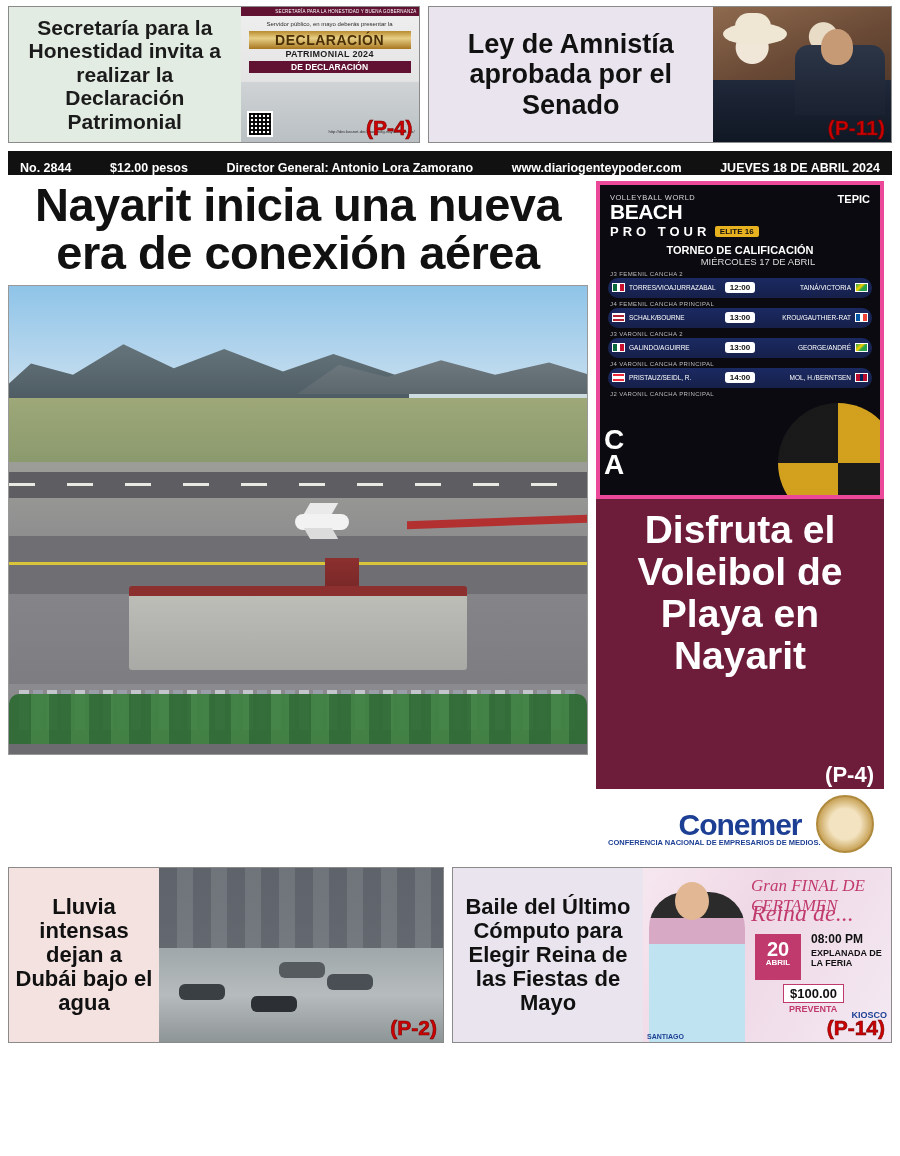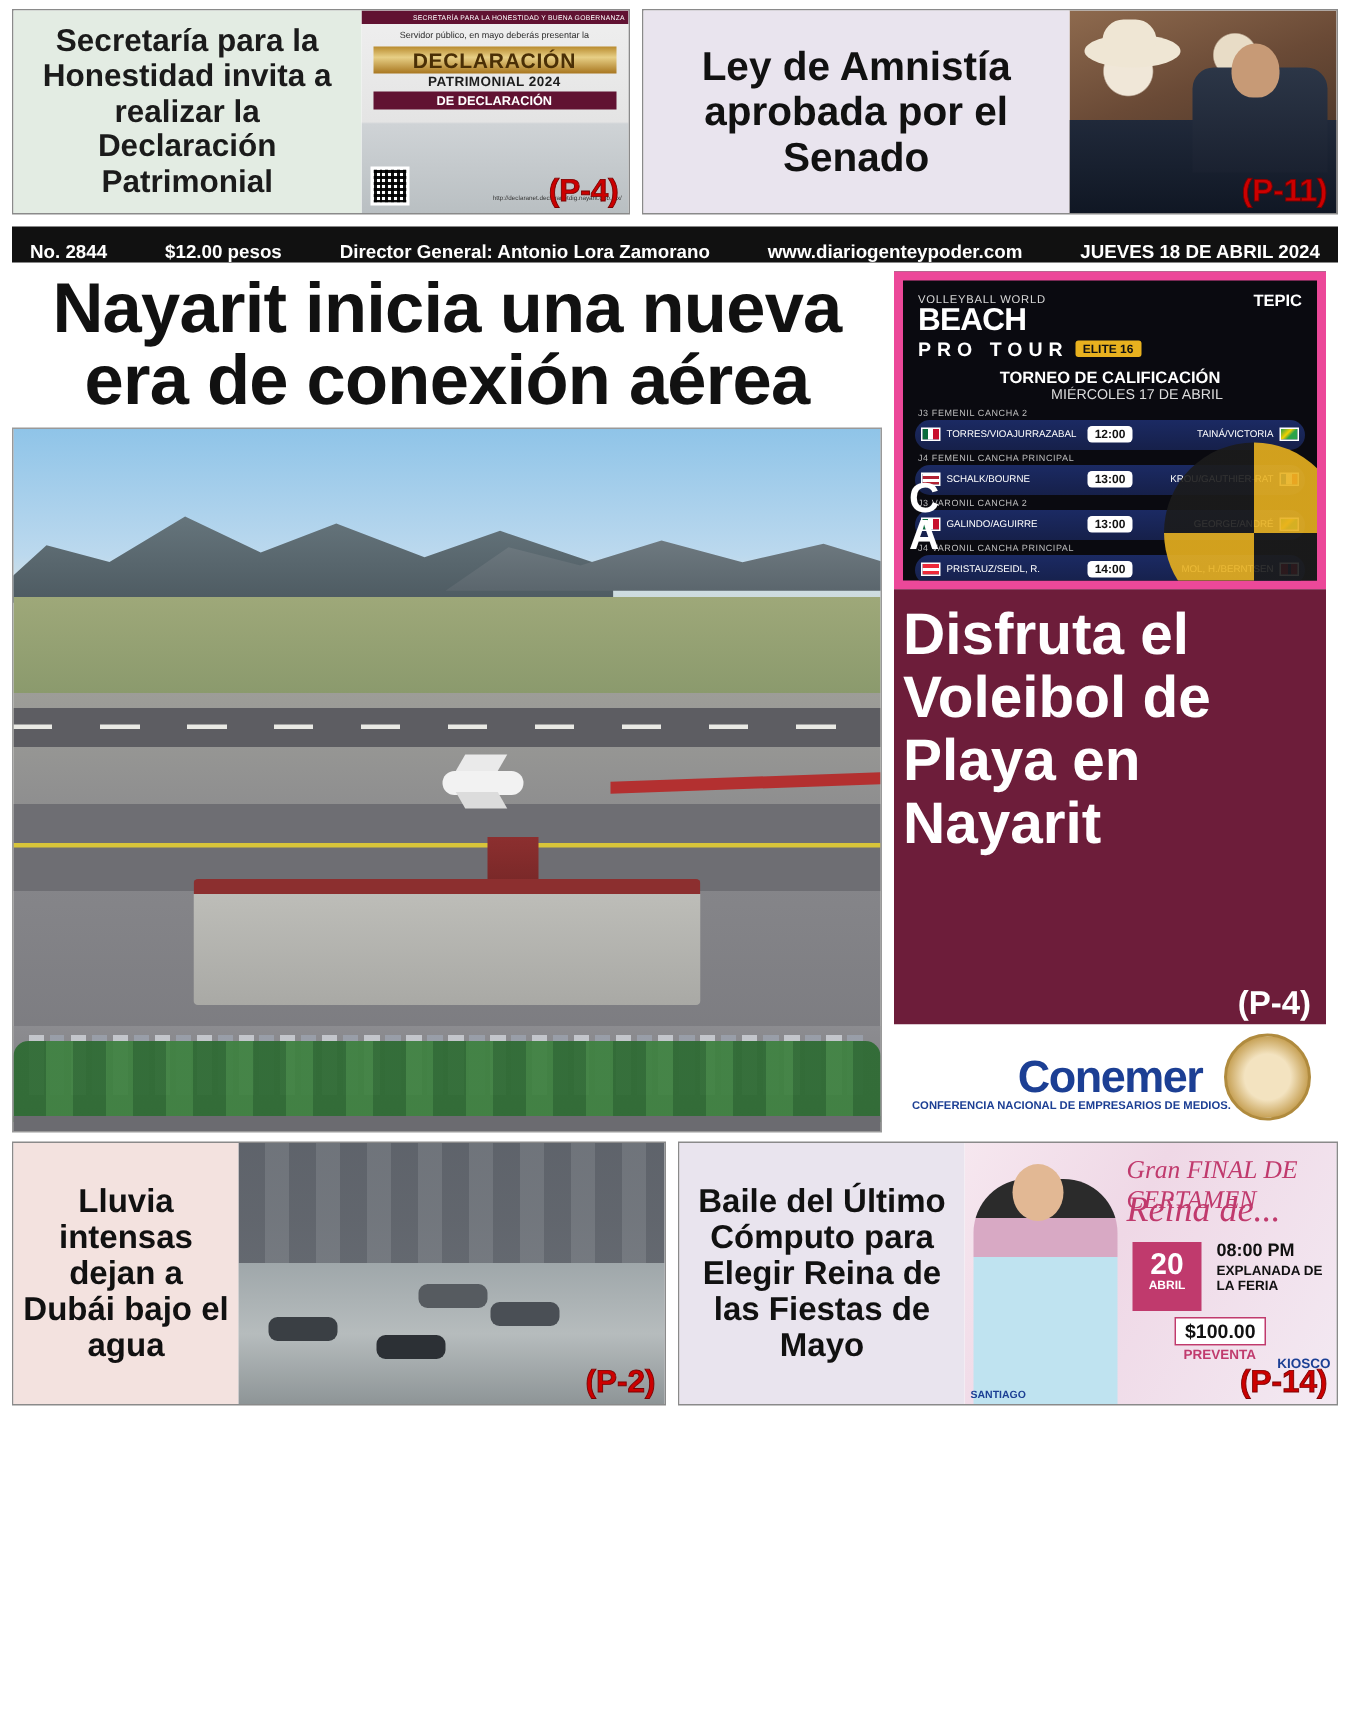--- a/index.html
+++ b/index.html
@@ -247,22 +247,22 @@
     position:absolute; left:0; right:0; bottom:6px; height:54px;
     background:repeating-linear-gradient(90deg,#2f6b34 0 22px,#3f8141 22px 40px);
     border-radius:10px 10px 0 0; opacity:.95;
   }
   .airport .road {
     position:absolute; left:0; right:0; bottom:0; height:10px; background:#6b6b70;
   }
 
   
   .vb-card {
-    width:100%; height:212px; background:#0a0a10; position:relative; overflow:hidden;
-    border:6px solid #ec4899;
+    width:100%; height:318px; background:#0a0a10; position:relative; overflow:hidden;
+    border:4px solid #ec4899;
   }
   .vb-top { padding:8px 10px 0 10px; color:#fff; }
   .vb-vw { font-size:7.5px; letter-spacing:.5px; color:#d8d8d8; }
   .vb-beach { font-weight:bold; font-size:21px; line-height:.95; letter-spacing:-.5px; }
   .vb-tour { font-weight:bold; font-size:13px; letter-spacing:4px; }
   .vb-chip {
     display:inline-block; background:#e8b11f; color:#111; font-weight:bold;
     font-size:8px; padding:1px 5px; border-radius:2px; vertical-align:middle;
   }
   .vb-tepic { position:absolute; right:10px; top:8px; color:#fff; font-weight:bold; font-size:11px; }
@@ -289,21 +289,21 @@
     font-size:28px; line-height:.9; padding-left:4px;
   }
   .vb-ball {
     position:absolute; right:-18px; bottom:-28px; width:120px; height:120px;
     border-radius:50%;
     background:conic-gradient(#e8b11f 0 25%, #1b1b1b 25% 50%, #e8b11f 50% 75%, #1b1b1b 75% 100%);
     opacity:.9;
   }
 
   .maroon {
-    width:100%; background:#6d1d3a; color:#fff; 
+    width:100%; background:#6d1d3a; color:#fff; text-align:center;
     font-weight:bold; font-size:39px; line-height:1.08;
     padding:10px 6px 4px 6px; position:relative; height:290px;
   }
   .maroon .pref { bottom:2px; right:10px; color:#fff; -webkit-text-stroke:0; font-size:22px; }
 
   .coneme {
     width:100%; height:72px; position:relative; background:#fff;
     display:flex; align-items:center; justify-content:center;
   }
   .coneme .word {

